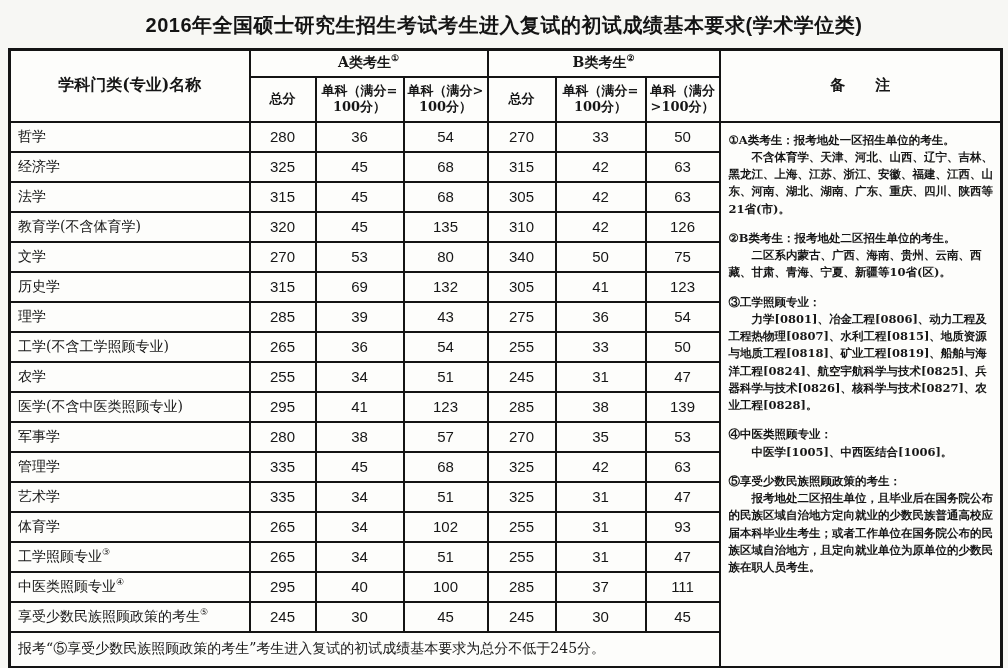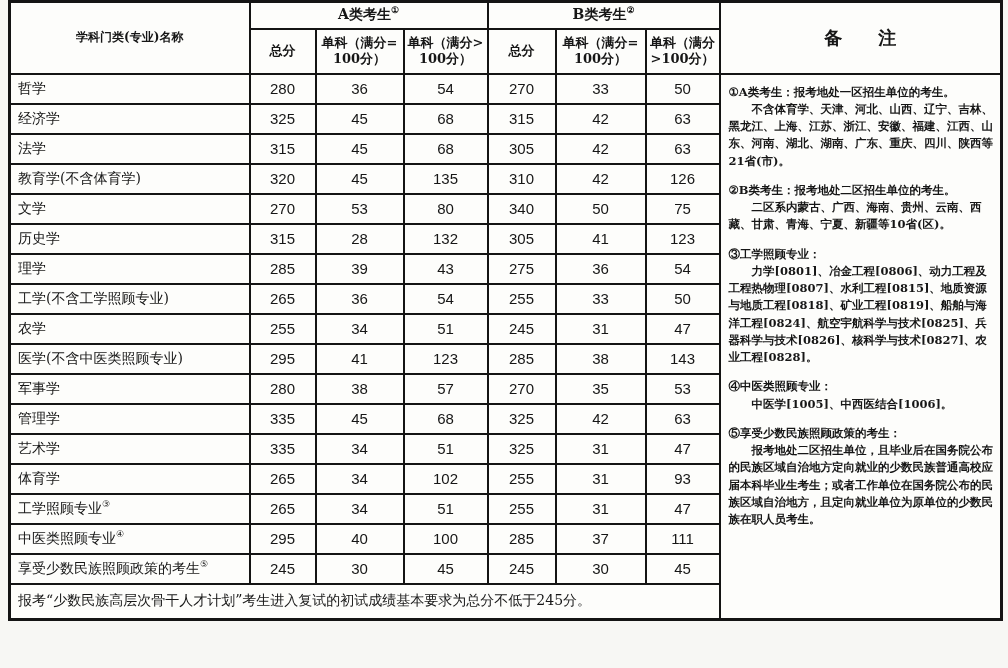--- a/index.html
+++ b/index.html
@@ -18,37 +18,37 @@
     margin-left:8px; width:992px; background:#fdfdfb;
     border:3px solid #141414;
   }
   .score-table th, .score-table td {
     border:2px solid #141414; color:#161616; overflow:hidden;
   }
   .score-table th { font-weight:bold; }
   tr.hrow1 { height:27px; }
   tr.hrow2 { height:45px; }
   .subject-head {
-    font-size:12px; text-align:center;
+    font-size:16px; text-align:center;
     font-family:"DejaVu Serif",serif;
   }
   .group-head {
     font-size:14px; text-align:center;
     font-family:"DejaVu Serif",serif;
   }
   .group-head sup, .subject-cell sup {
     font-size:9px; vertical-align:super; line-height:0;
   }
   .subhead {
     font-size:13px; text-align:center; line-height:1.25;
     padding:2px 3px; word-break:break-all;
     font-family:"DejaVu Serif",serif;
   }
   .remark-head {
-    font-size:18px; font-weight:bold; text-align:center;
+    font-size:15px; font-weight:bold; text-align:center;
     font-family:"DejaVu Serif",serif; white-space:pre;
   }
   tbody tr.data-row { height:30px; }
   .subject-cell {
     text-align:left; padding:0 4px 0 7px; font-size:14px;
     font-family:"DejaVu Serif",serif; white-space:nowrap;margin-top:40px;
   }
   .num-cell {
     text-align:center; font-size:15px;
     font-family:"Liberation Sans",sans-serif;
@@ -64,20 +64,21 @@
   .note-body { text-indent:2em; }
   .footer-cell {
     height:31px; text-align:left; padding-left:7px; font-size:14px;
     font-family:"DejaVu Serif",serif; white-space:nowrap;
   }
 </style>
 </head>
 <body>
 
 <div class="page">
+  <div class="title">2016年全国硕士研究生招生考试考生进入复试的初试成绩基本要求(学术学位类)</div>
 
   <table class="score-table">
     <colgroup>
       <col style="width:240px">
         <col style="width:66px">
         <col style="width:88px">
         <col style="width:84px">
       <col style="width:68px">
         <col style="width:90px">
         <col style="width:74px">
@@ -163,21 +164,21 @@
           <td class="num-cell">270</td>
           <td class="num-cell">53</td>
           <td class="num-cell">80</td>
           <td class="num-cell">340</td>
           <td class="num-cell">50</td>
           <td class="num-cell">75</td>
         </tr>
         <tr class="data-row">
           <td class="subject-cell"><span>历史学</span></td>
           <td class="num-cell">315</td>
-          <td class="num-cell">28</td>
+          <td class="num-cell">69</td>
           <td class="num-cell">132</td>
           <td class="num-cell">305</td>
           <td class="num-cell">41</td>
           <td class="num-cell">123</td>
         </tr>
         <tr class="data-row">
           <td class="subject-cell"><span>理学</span></td>
           <td class="num-cell">285</td>
           <td class="num-cell">39</td>
           <td class="num-cell">43</td>
@@ -203,21 +204,21 @@
           <td class="num-cell">31</td>
           <td class="num-cell">47</td>
         </tr>
         <tr class="data-row">
           <td class="subject-cell"><span>医学(不含中医类照顾专业)</span></td>
           <td class="num-cell">295</td>
           <td class="num-cell">41</td>
           <td class="num-cell">123</td>
           <td class="num-cell">285</td>
           <td class="num-cell">38</td>
-          <td class="num-cell">143</td>
+          <td class="num-cell">139</td>
         </tr>
         <tr class="data-row">
           <td class="subject-cell"><span>军事学</span></td>
           <td class="num-cell">280</td>
           <td class="num-cell">38</td>
           <td class="num-cell">57</td>
           <td class="num-cell">270</td>
           <td class="num-cell">35</td>
           <td class="num-cell">53</td>
         </tr>
@@ -269,17 +270,17 @@
         <tr class="data-row">
           <td class="subject-cell"><span>享受少数民族照顾政策的考生</span><sup>⑤</sup></td>
           <td class="num-cell">245</td>
           <td class="num-cell">30</td>
           <td class="num-cell">45</td>
           <td class="num-cell">245</td>
           <td class="num-cell">30</td>
           <td class="num-cell">45</td>
         </tr>
         <tr>
-          <td colspan="7" class="footer-cell">报考“少数民族高层次骨干人才计划”考生进入复试的初试成绩基本要求为总分不低于245分。</td>
+          <td colspan="7" class="footer-cell">报考“⑤享受少数民族照顾政策的考生”考生进入复试的初试成绩基本要求为总分不低于245分。</td>
         </tr>
       </tbody>
   </table>
 </div>
 
 </body></html>

